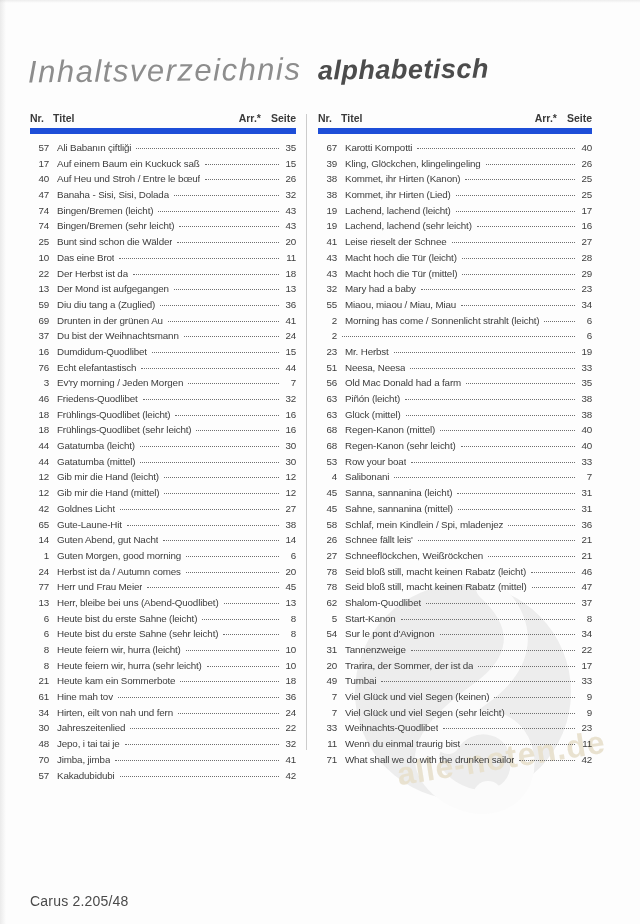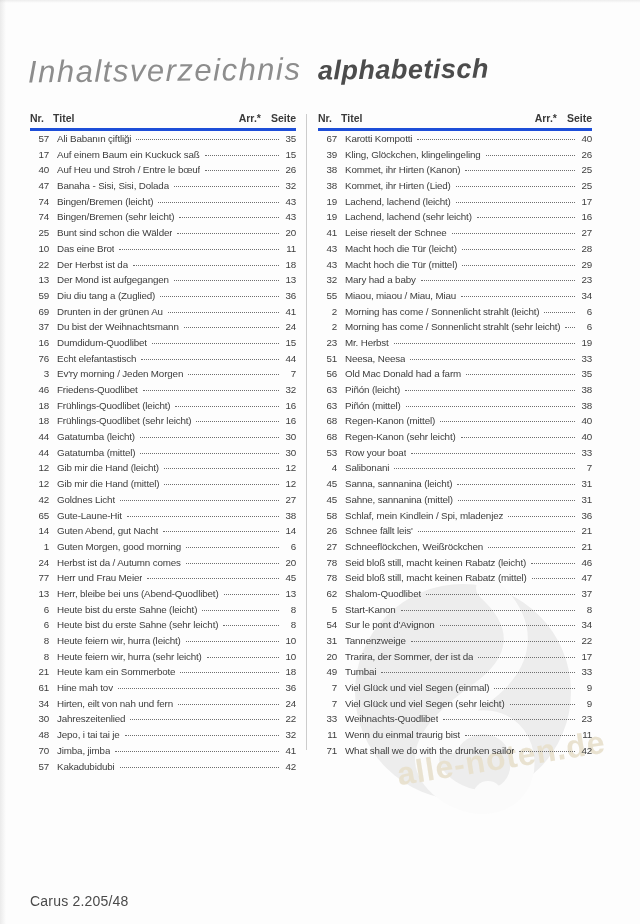--- a/index.html
+++ b/index.html
@@ -29,28 +29,28 @@
   }
 
   .col{position:absolute;top:112px;}
   .col-left{left:30px;width:266px;}
   .col-right{left:318px;width:274px;}
   .divider{position:absolute;left:306px;top:114px;height:636px;width:1px;background:#cccccc;}
 
   .thead{
     display:flex;align-items:center;
     font-size:10.5px;font-weight:700;color:#3a3a3a;
-    padding-bottom:4px;border-bottom:3px solid #1d4ed8;
+    padding-bottom:4px;border-bottom:6px solid #1d4ed8;
   }
   .thead .h-nr{width:19px;}
   .thead .h-titel{margin-left:4px;flex:1;}
   .thead .h-arr{margin-right:10px;}
   .thead .h-seite{text-align:right;}
 
-  .rows{}
+  .rows{margin-top:6px;}
   .row{
     display:flex;align-items:baseline;
     height:15.7px;line-height:15.7px;
     font-size:9.8px;letter-spacing:-0.15px;color:#3d3d3d;
   }
   .row .nr{width:19px;text-align:right;flex:0 0 auto;}
   .row .t{margin-left:8px;white-space:nowrap;overflow:hidden;flex:0 1 auto;min-width:0;}
   .row .leader{
     flex:1 1 8px;min-width:4px;margin:0 4px 0 5px;
     border-bottom:1.3px dotted #6e6e6e;
@@ -425,21 +425,20 @@
           <span class="pg">34</span>
         </div>
         <div class="row">
           <span class="nr">2</span>
           <span class="t">Morning has come / Sonnenlicht strahlt (leicht)</span>
           <span class="leader"></span>
           <span class="pg">6</span>
         </div>
         <div class="row">
           <span class="nr">2</span>
-          <span class="t">Morning has come / Sonnenlicht strahlt (sehr leicht)</span>
           <span class="leader"></span>
           <span class="pg">6</span>
         </div>
         <div class="row">
           <span class="nr">23</span>
           <span class="t">Mr. Herbst</span>
           <span class="leader"></span>
           <span class="pg">19</span>
         </div>
         <div class="row">
@@ -455,21 +454,21 @@
           <span class="pg">35</span>
         </div>
         <div class="row">
           <span class="nr">63</span>
           <span class="t">Piñón (leicht)</span>
           <span class="leader"></span>
           <span class="pg">38</span>
         </div>
         <div class="row">
           <span class="nr">63</span>
-          <span class="t">Piñón (mittel)</span>
+          <span class="t">Glück (mittel)</span>
           <span class="leader"></span>
           <span class="pg">38</span>
         </div>
         <div class="row">
           <span class="nr">68</span>
           <span class="t">Regen-Kanon (mittel)</span>
           <span class="leader"></span>
           <span class="pg">40</span>
         </div>
         <div class="row">
@@ -563,21 +562,21 @@
           <span class="pg">17</span>
         </div>
         <div class="row">
           <span class="nr">49</span>
           <span class="t">Tumbai</span>
           <span class="leader"></span>
           <span class="pg">33</span>
         </div>
         <div class="row">
           <span class="nr">7</span>
-          <span class="t">Viel Glück und viel Segen (einmal)</span>
+          <span class="t">Viel Glück und viel Segen (keinen)</span>
           <span class="leader"></span>
           <span class="pg">9</span>
         </div>
         <div class="row">
           <span class="nr">7</span>
           <span class="t">Viel Glück und viel Segen (sehr leicht)</span>
           <span class="leader"></span>
           <span class="pg">9</span>
         </div>
         <div class="row">

